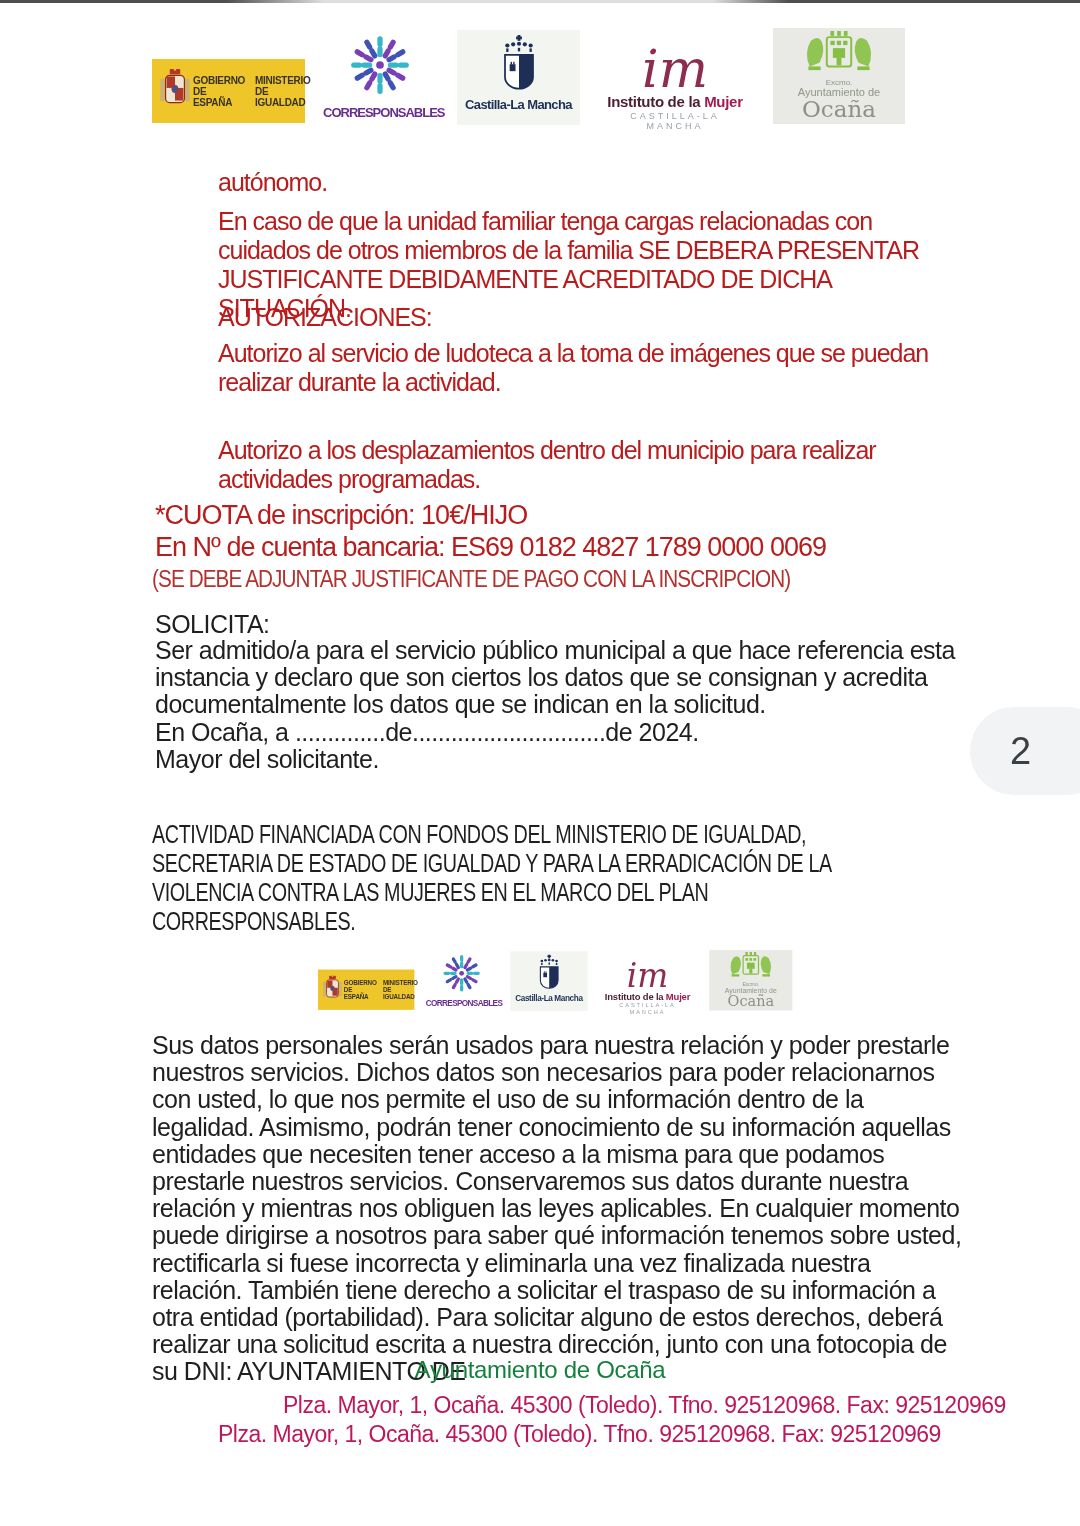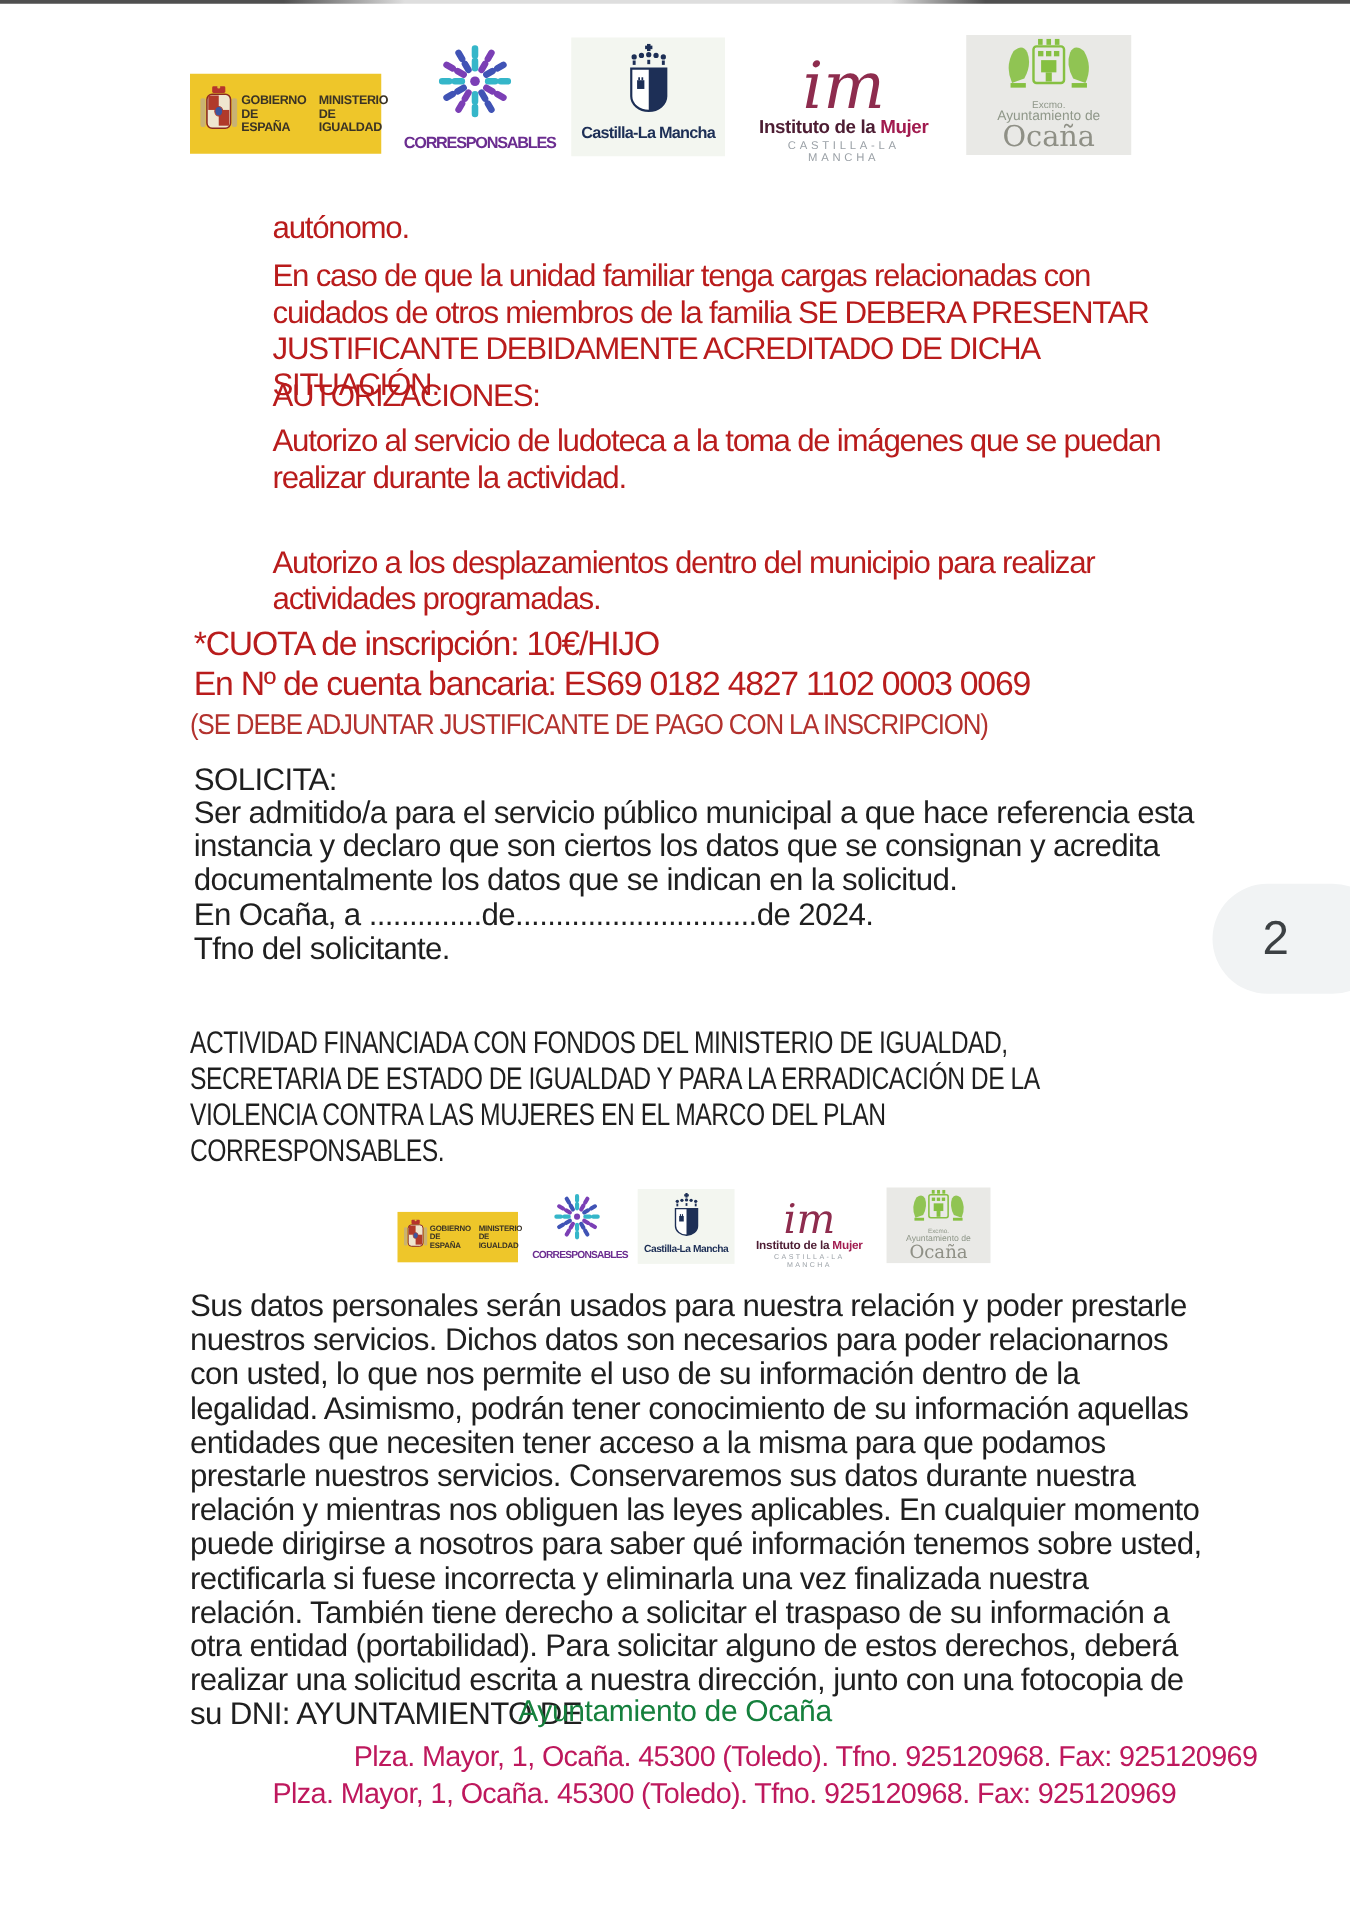--- a/index.html
+++ b/index.html
@@ -158,27 +158,27 @@
 
   <div class="t" style="left:218px;top:207px;width:720px;font-size:25px;line-height:29px;">En caso de que la unidad familiar tenga cargas relacionadas con cuidados de otros miembros de la familia SE DEBERA PRESENTAR JUSTIFICANTE DEBIDAMENTE ACREDITADO DE DICHA SITUACIÓN.</div>
 
   <div class="t" style="left:218px;top:303px;font-size:25px;">AUTORIZACIONES:</div>
 
   <div class="t" style="left:218px;top:339px;width:740px;font-size:25px;line-height:29px;">Autorizo al servicio de ludoteca a la toma de imágenes que se puedan realizar durante la actividad.</div>
 
   <div class="t" style="left:218px;top:436px;width:720px;font-size:25px;line-height:29px;">Autorizo a los desplazamientos dentro del municipio para realizar actividades programadas.</div>
 
   <div class="t" style="left:155px;top:500px;font-size:27px;">*CUOTA de inscripción: 10€/HIJO</div>
-  <div class="t" style="left:155px;top:532px;font-size:27px;">En Nº de cuenta bancaria: ES69 0182 4827 1102 0003 0069</div>
+  <div class="t" style="left:155px;top:532px;font-size:27px;">En Nº de cuenta bancaria: ES69 0182 4827 1789 0000 0069</div>
   <div class="t red nowrap" style="left:152px;top:566px;font-size:23px;transform:scaleX(0.9);transform-origin:0 0;">(SE DEBE ADJUNTAR JUSTIFICANTE DE PAGO CON LA INSCRIPCION)</div>
 
   <div class="t2" style="left:155px;top:610px;font-size:25px;">SOLICITA:</div>
   <div class="t2" style="left:155px;top:637px;width:810px;font-size:25px;line-height:27px;">Ser admitido/a para el servicio público municipal a que hace referencia esta instancia y declaro que son ciertos los datos que se consignan y acredita documentalmente los datos que se indican en la solicitud.</div>
   <div class="t2 nowrap" style="left:155px;top:718px;font-size:25px;">En Ocaña, a ..............de..............................de 2024.</div>
-  <div class="t2" style="left:155px;top:745px;font-size:25px;">Tfno del solicitante.</div>
+  <div class="t2" style="left:155px;top:745px;font-size:25px;">Mayor del solicitante.</div>
 
   <div class="t2 caps-squeeze" style="left:152px;top:820px;width:870px;font-size:25px;line-height:29px;">ACTIVIDAD FINANCIADA CON FONDOS DEL MINISTERIO DE IGUALDAD, SECRETARIA DE ESTADO DE IGUALDAD Y PARA LA ERRADICACIÓN DE LA VIOLENCIA CONTRA LAS MUJERES EN EL MARCO DEL PLAN CORRESPONSABLES.</div>
 
   <div class="logos-mid">
     <div class="logos-row">
       <div class="logo logo-gob">
         <span>
           <svg width="36" height="42" viewBox="0 0 34 40">
             <rect x="3" y="10" width="4" height="22" rx="1.5" fill="#c9b273"></rect>
             <rect x="27" y="10" width="4" height="22" rx="1.5" fill="#c9b273"></rect>

